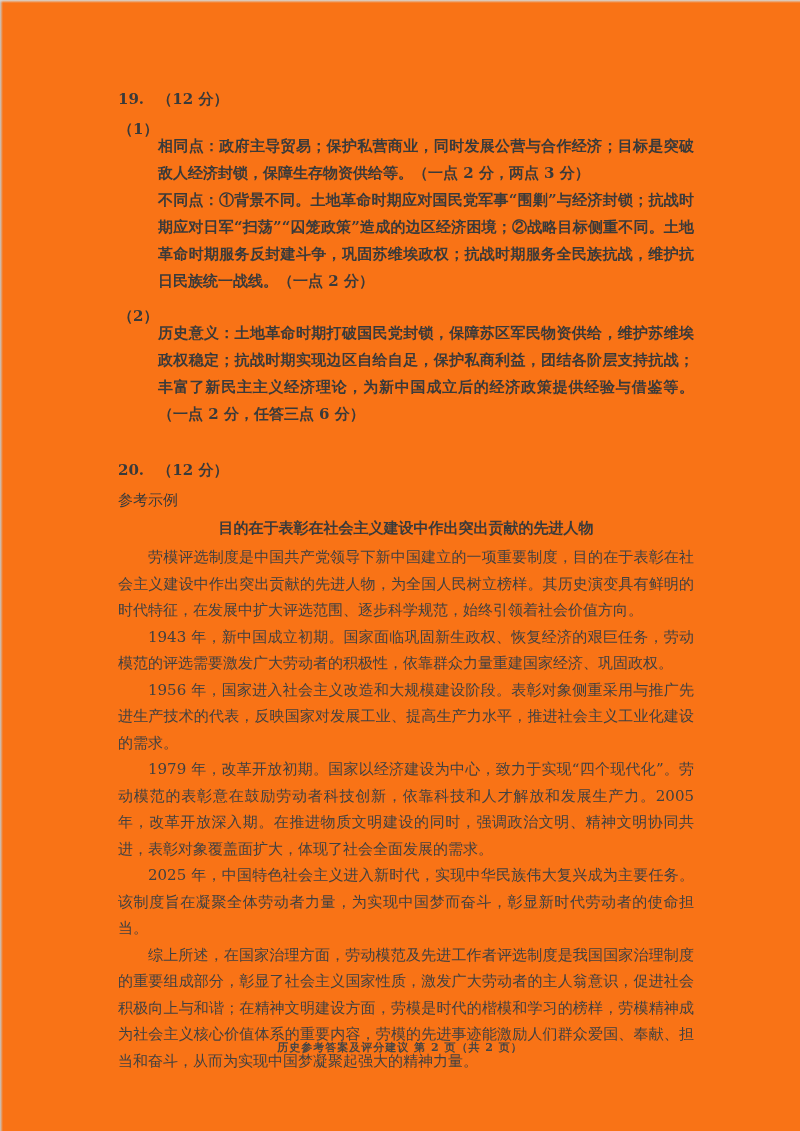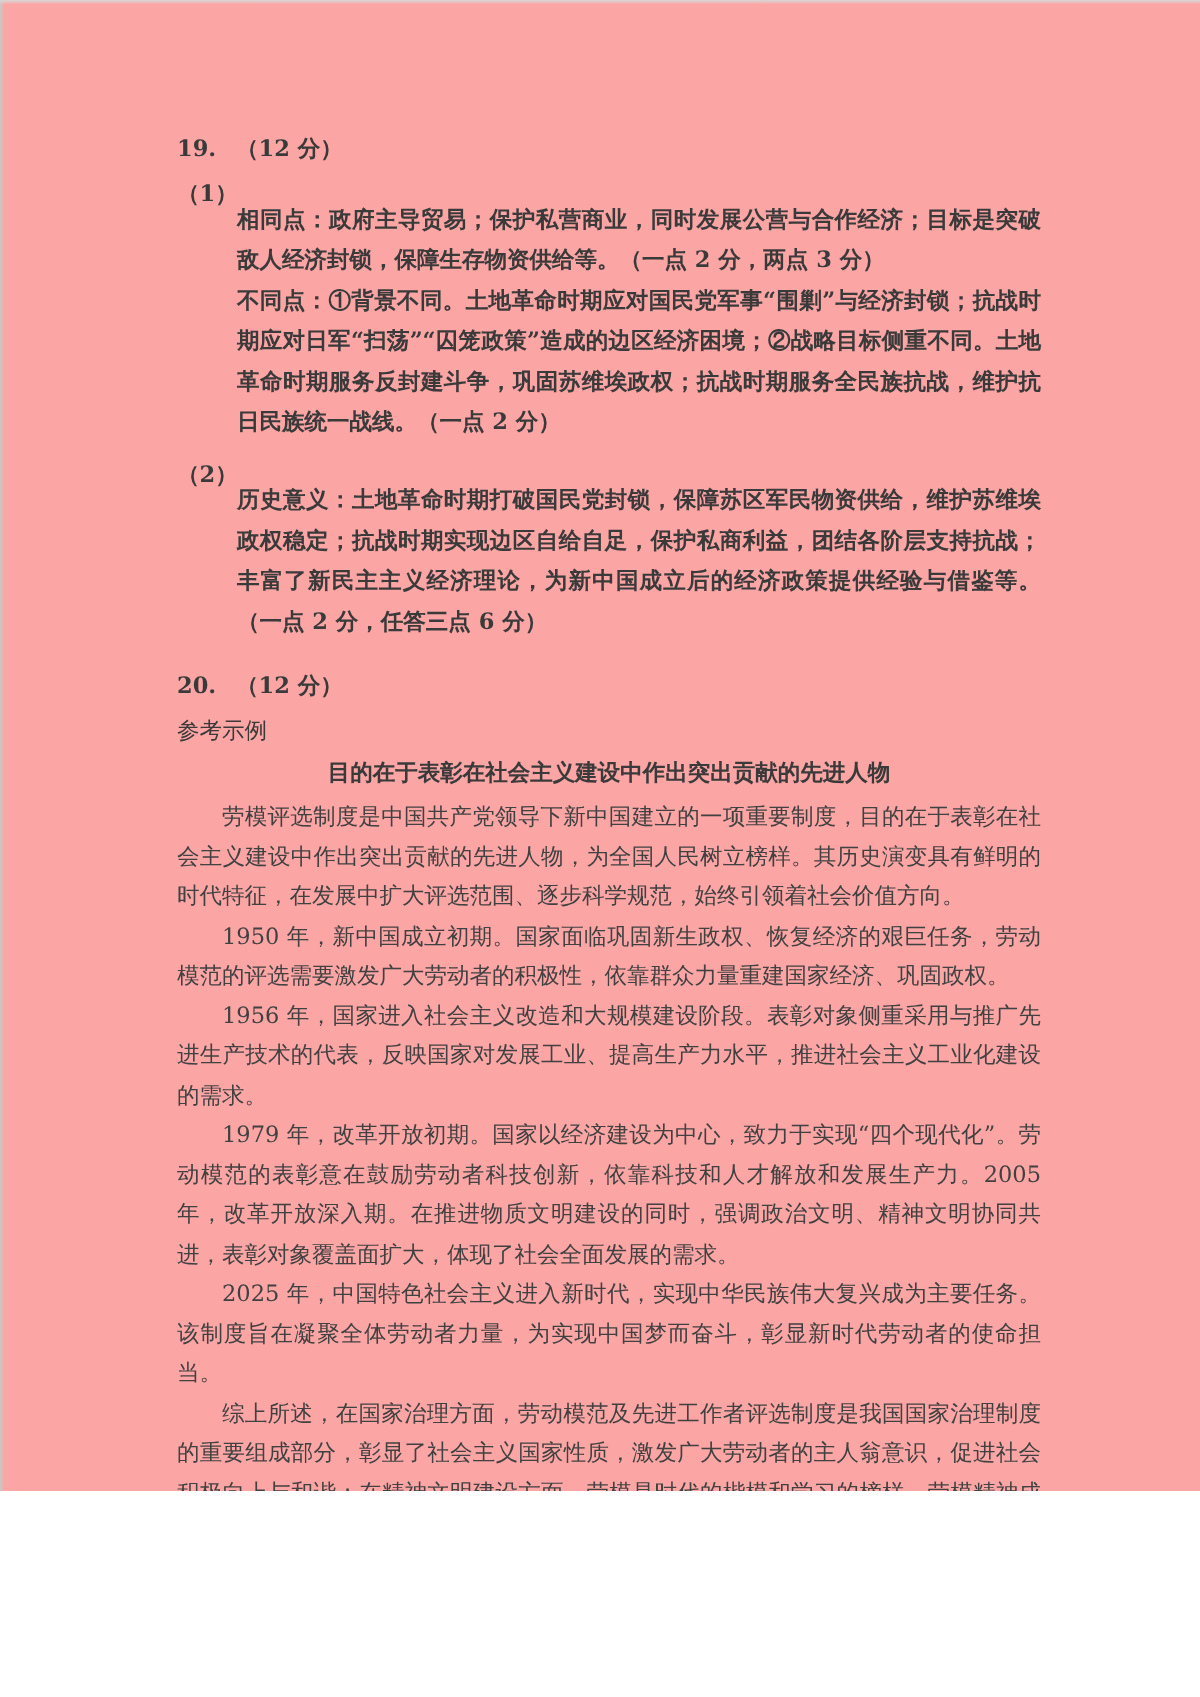--- a/index.html
+++ b/index.html
@@ -1,19 +1,19 @@
 <!DOCTYPE html>
 <html lang="zh"><head>
 <meta charset="utf-8">
 <style>
   html,body{margin:0;padding:0;background:#ffffff;}
   .page{
     position:relative;
-    width:800px;height:994px;
-    background:#fca5a5;
+    width:800px;height:1131px;
+    background:#f97316;
     overflow:hidden;
     font-family:"DejaVu Serif","Liberation Serif",serif;
     color:#3a3a3a;
   }
   
   .page::before{
     content:"";position:absolute;left:0;top:0;bottom:0;width:3px;
     background:linear-gradient(to right,#c8c8c6,rgba(200,200,198,0));
     pointer-events:none;
   }
@@ -28,21 +28,21 @@
   
   .q19{font-size:15px;line-height:27px;font-weight:600;text-align:justify;}
   .q-header{font-weight:700;margin-bottom:3px;}
   .q-header .score{margin-left:8px;}
   .part{display:flex;}
   .part-label{flex:0 0 40px;width:40px;}
   .part-body{flex:1;margin-top:17px;}
   .part-body .blk{margin:0;text-align:justify;}
   .q19 .part + .part{margin-top:8px;}
   
-  .q20{margin-top:16px;font-size:15px;line-height:27px;}
+  .q20{margin-top:29px;font-size:15px;line-height:27px;}
   .example-label{font-weight:400;}
   .essay-title{
     text-align:center;font-weight:700;margin:1px 0 2px 0;font-size:15px;
   }
   .essay p{
     margin:0;text-indent:2em;text-align:justify;
     line-height:26.5px;font-weight:400;color:#414141;
   }
   
   .footer{
@@ -82,21 +82,21 @@
     <section class="q20">
       <div class="q-header">
         <span>20.</span>
         <span class="score">（12 分）</span>
       </div>
       <div class="example-label">参考示例</div>
       <div class="essay-title">目的在于表彰在社会主义建设中作出突出贡献的先进人物</div>
 
       <div class="essay">
         <p>劳模评选制度是中国共产党领导下新中国建立的一项重要制度，目的在于表彰在社会主义建设中作出突出贡献的先进人物，为全国人民树立榜样。其历史演变具有鲜明的时代特征，在发展中扩大评选范围、逐步科学规范，始终引领着社会价值方向。</p>
-        <p>1950 年，新中国成立初期。国家面临巩固新生政权、恢复经济的艰巨任务，劳动模范的评选需要激发广大劳动者的积极性，依靠群众力量重建国家经济、巩固政权。</p>
+        <p>1943 年，新中国成立初期。国家面临巩固新生政权、恢复经济的艰巨任务，劳动模范的评选需要激发广大劳动者的积极性，依靠群众力量重建国家经济、巩固政权。</p>
         <p>1956 年，国家进入社会主义改造和大规模建设阶段。表彰对象侧重采用与推广先进生产技术的代表，反映国家对发展工业、提高生产力水平，推进社会主义工业化建设的需求。</p>
         <p>1979 年，改革开放初期。国家以经济建设为中心，致力于实现“四个现代化”。劳动模范的表彰意在鼓励劳动者科技创新，依靠科技和人才解放和发展生产力。2005 年，改革开放深入期。在推进物质文明建设的同时，强调政治文明、精神文明协同共进，表彰对象覆盖面扩大，体现了社会全面发展的需求。</p>
         <p>2025 年，中国特色社会主义进入新时代，实现中华民族伟大复兴成为主要任务。该制度旨在凝聚全体劳动者力量，为实现中国梦而奋斗，彰显新时代劳动者的使命担当。</p>
         <p>综上所述，在国家治理方面，劳动模范及先进工作者评选制度是我国国家治理制度的重要组成部分，彰显了社会主义国家性质，激发广大劳动者的主人翁意识，促进社会积极向上与和谐；在精神文明建设方面，劳模是时代的楷模和学习的榜样，劳模精神成为社会主义核心价值体系的重要内容，劳模的先进事迹能激励人们群众爱国、奉献、担当和奋斗，从而为实现中国梦凝聚起强大的精神力量。</p>
       </div>
     </section>
 
   </div>
 
   <div class="footer">历史参考答案及评分建议  第 2 页（共 2 页）</div>

